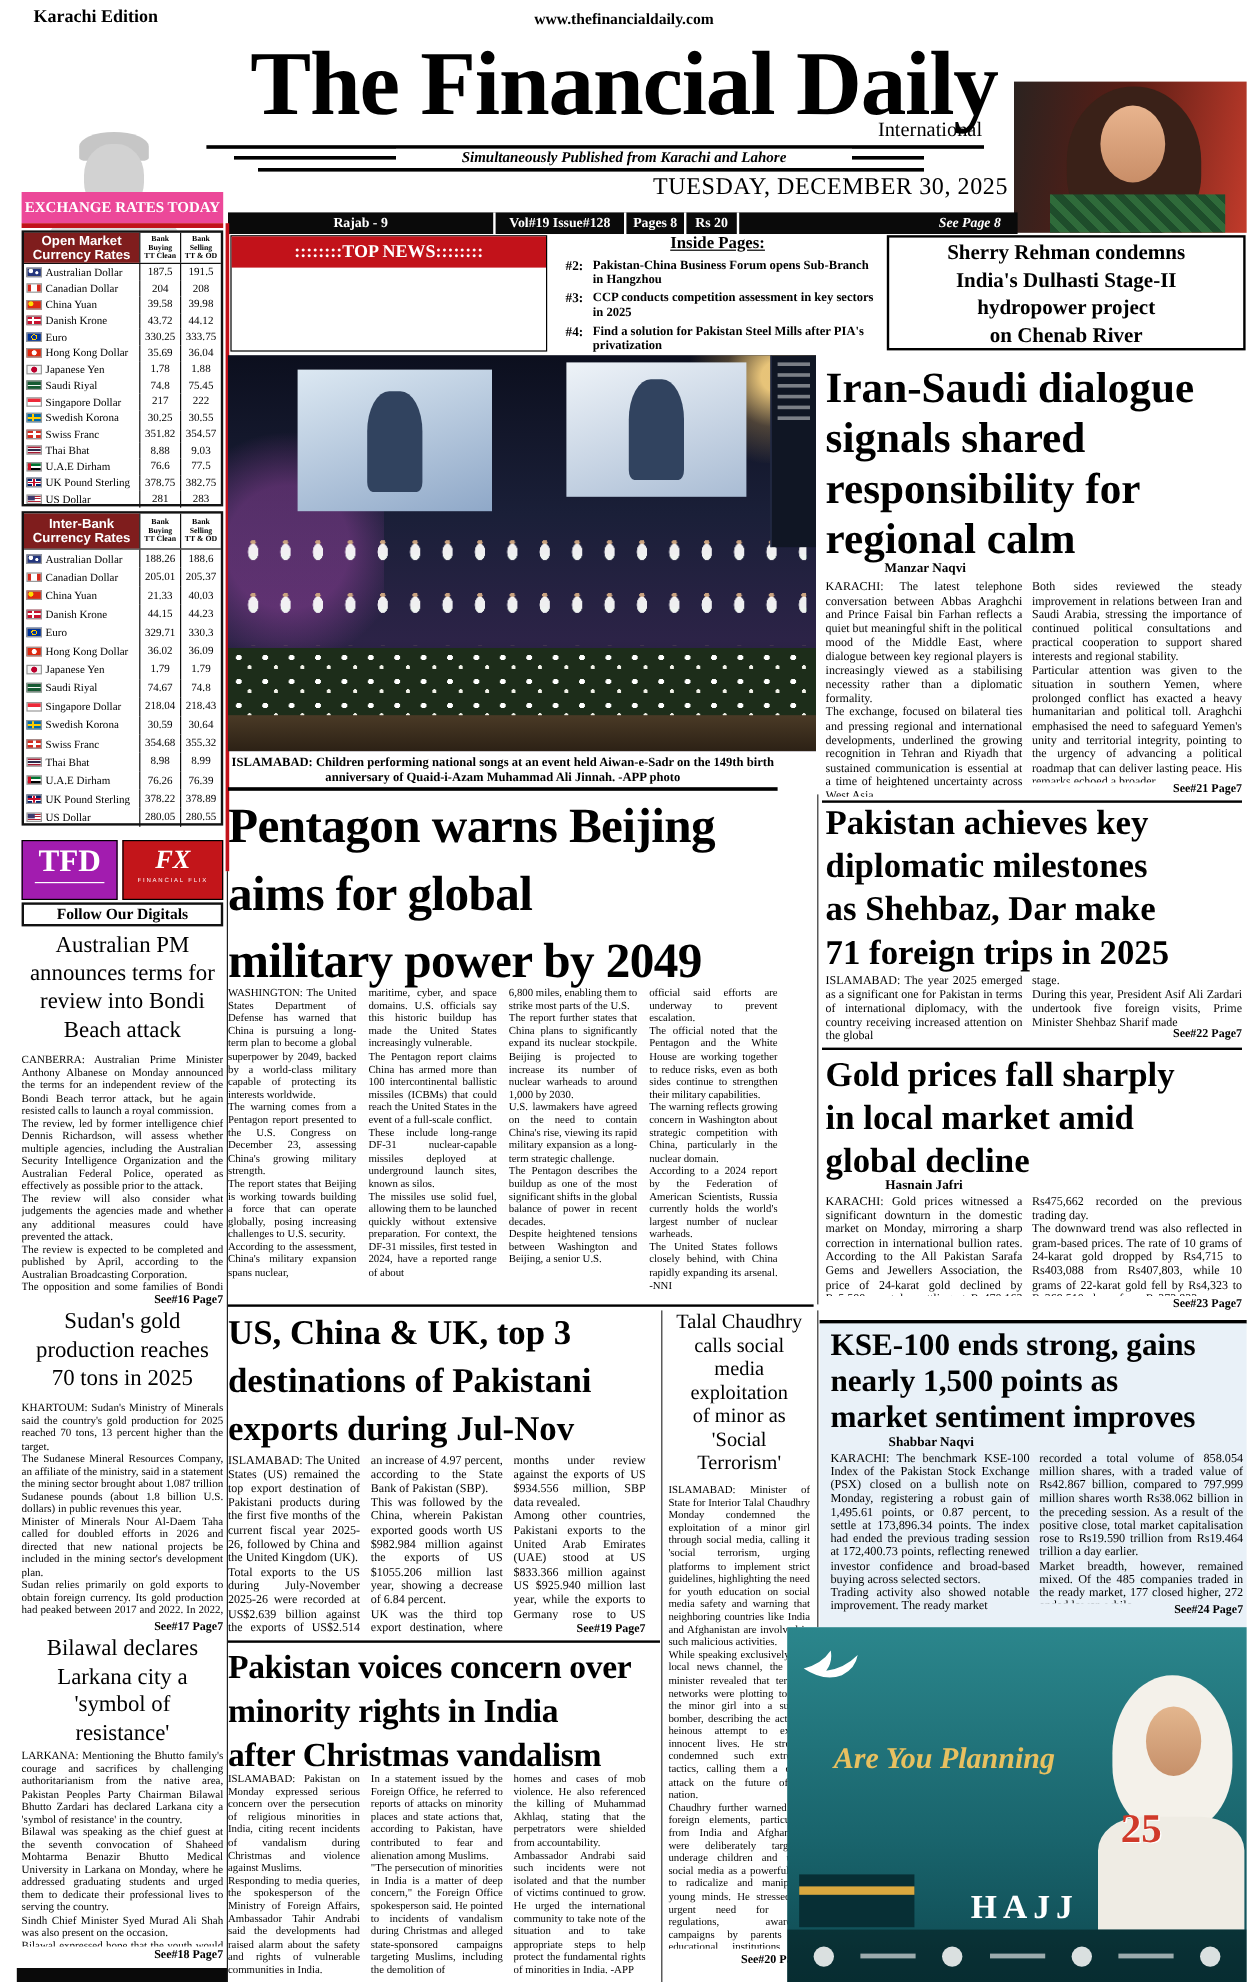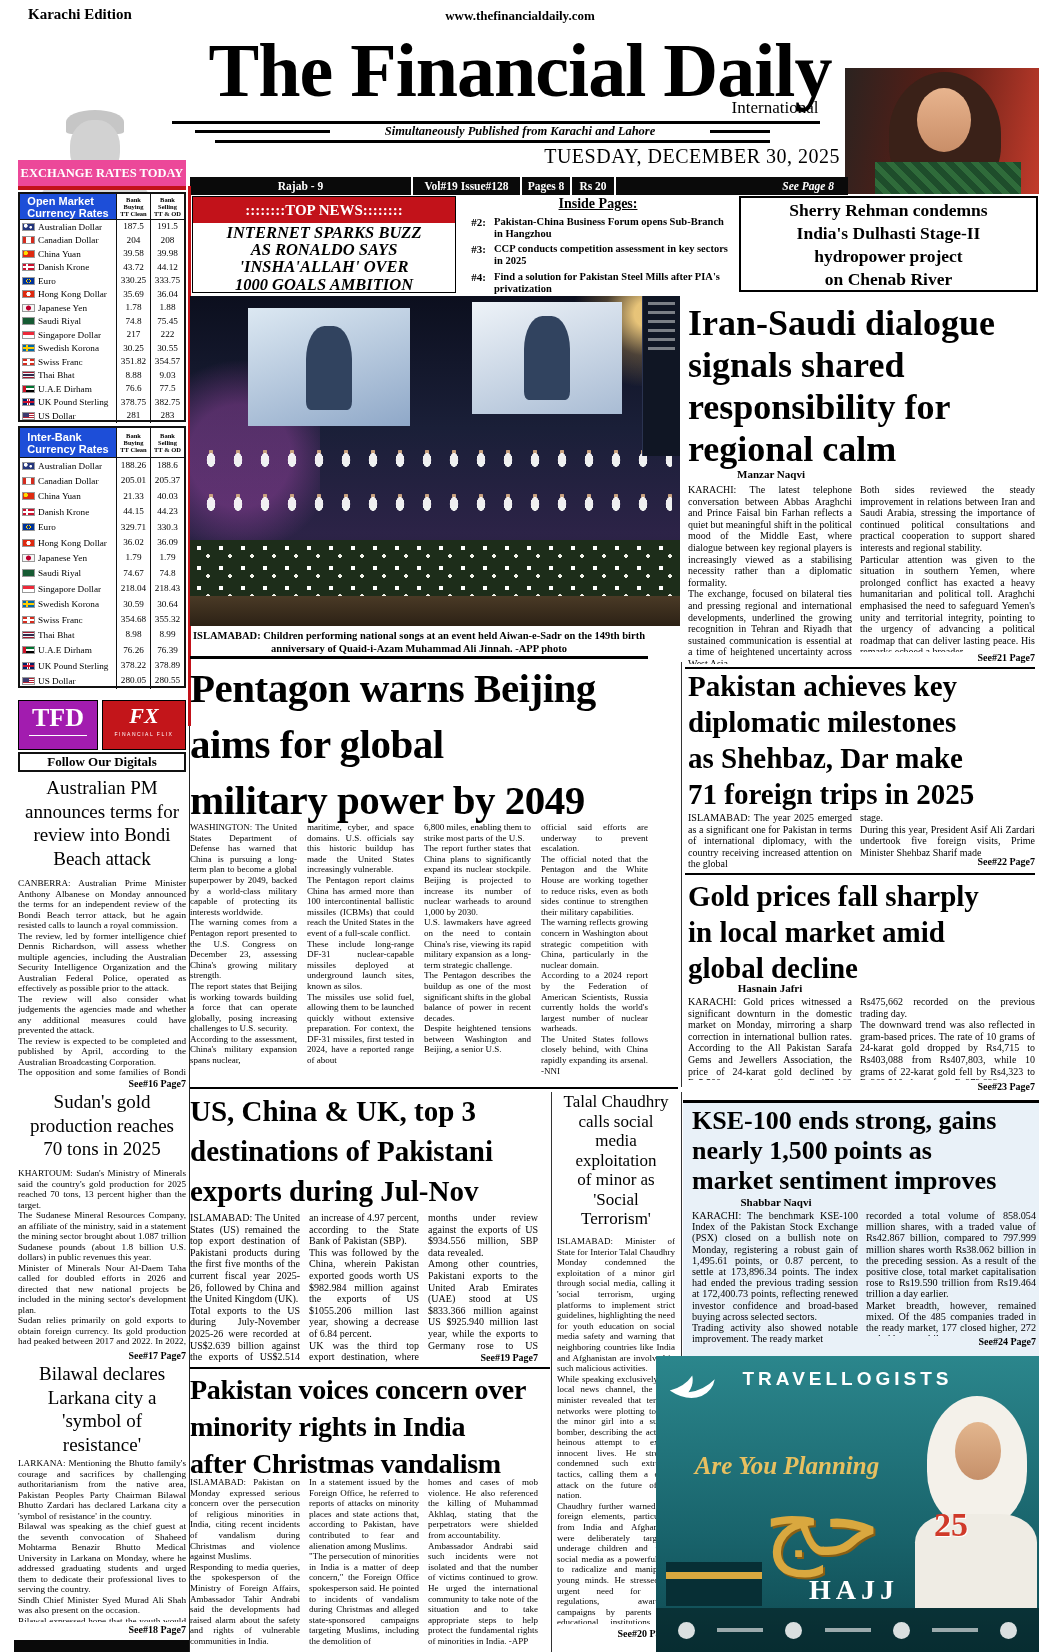--- a/index.html
+++ b/index.html
@@ -36,21 +36,21 @@
   .infobar .c1{width:223px}.infobar .c2{width:109px}.infobar .c3{width:50px}.infobar .c4{width:44px}
   .infobar .c5{flex:1;border-right:none;justify-content:flex-end;padding-right:14px;font-style:italic}
   
   .extitle{left:18px;top:160px;width:168px;height:26px;background:#ec4899;color:#fff;font-weight:bold;font-size:12.5px;text-align:center;line-height:26px}
   .exred{left:18px;top:186px;width:168px;height:4px;background:#c2121a}
   .xtable{left:18px;width:168px;border:2px solid #111;background:#fff}
   .xt1{top:192px;height:230px}
   .xt2{top:426px;height:262px}
   .xhead{display:flex;border-bottom:1px solid #111}
   .xt1 .xhead{height:26px}.xt2 .xhead{height:30px}
-  .xhead .xh1{width:96px;background:#1d4ed8;color:#fff;font-weight:bold;font-size:11px;line-height:12px;display:flex;align-items:center;justify-content:center;white-space:pre-line;font-family:"Liberation Sans",sans-serif}
+  .xhead .xh1{width:96px;background:#7f1d1d;color:#fff;font-weight:bold;font-size:11px;line-height:12px;display:flex;align-items:center;justify-content:center;text-align:center;white-space:pre-line;font-family:"Liberation Sans",sans-serif}
   .xhead .xh2,.xhead .xh3{width:34px;font-weight:bold;font-size:6.5px;line-height:7px;display:flex;align-items:center;justify-content:center;text-align:center;border-left:1px solid #111;white-space:pre-line}
   .xhead .xh3{flex:1}
   .xrow{display:flex;align-items:center}
   .xt1 .xrow{height:13.5px}.xt2 .xrow{height:15.4px}
   .xrow .xname{width:96px;padding-left:2px;font-size:9.2px;white-space:nowrap;overflow:hidden}
   .xrow .xbuy{width:34px;text-align:center;font-size:9.2px;border-left:1px solid #111;align-self:stretch;line-height:13.5px}
   .xt2 .xrow .xbuy{line-height:15.4px}
   .xrow .xsell{flex:1;text-align:center;font-size:9.2px;border-left:1px solid #111;align-self:stretch;line-height:13.5px}
   .xt2 .xrow .xsell{line-height:15.4px}
   .flag{display:inline-block;width:13px;height:8px;margin-right:3px;border:1px solid #999;vertical-align:-1px;background:#ccc}
@@ -421,24 +421,20 @@
 Sindh Chief Minister Syed Murad Ali Shah was also present on the occasion.
 Bilawal expressed hope that the youth would play a decisive role in shaping the future of Pakistan, saying they were the true hope of the nation.</div>
 <div class="abs sbbody see" style="top:1624px">See#18 Page7</div>
 
 <div class="abs sbbar"></div>
 <div class="abs redv"></div>
 <div class="abs blackv"></div>
 
 <div class="abs topnews">
   <div class="tnh">::::::::TOP NEWS::::::::</div>
-  <div class="tnb">INTERNET SPARKS BUZZ
-AS RONALDO SAYS
-'INSHA'ALLAH' OVER
-1000 GOALS AMBITION</div>
 </div>
 
 <div class="abs insidepages">
   <div class="ip-title">Inside Pages:</div>
   <div>
 
       <div class="ip-row">
         <span class="ip-num">#2:</span>
         <span class="ip-text">Pakistan-China Business Forum opens Sub-Branch in Hangzhou</span>
       </div>
@@ -593,28 +589,26 @@
 "The persecution of minorities in India is a matter of deep concern," the Foreign Office spokesperson said. He pointed to incidents of vandalism during Christmas and alleged state-sponsored campaigns targeting Muslims, including the demolition of</div>
 <div class="abs bt f9" style="left:428px;top:1477px;width:110px;height:175px">homes and cases of mob violence. He also referenced the killing of Muhammad Akhlaq, stating that the perpetrators were shielded from accountability.
 Ambassador Andrabi said such incidents were not isolated and that the number of victims continued to grow. He urged the international community to take note of the situation and to take appropriate steps to help protect the fundamental rights of minorities in India. -APP</div>
 
 <div class="abs ad">
   <span class="ad-dove">
     <svg width="60" height="38" viewBox="0 0 64 40">
         <path d="M4 30 Q20 26 28 14 Q30 24 24 32 Q40 30 52 18 Q50 30 38 36 Q22 42 4 30Z" fill="#ffffff"></path>
       </svg>
   </span>
-  <div class="ad-brand">TRAVELLOGISTS</div>
   <div class="ad-woman">
       <span class="hijab"></span>
       <span class="face"></span>
       <span class="robe"></span>
     </div>
   <div class="ad-script">Are You Planning</div>
-  <div class="ad-arabic">حج</div>
   <div class="ad-year">25</div>
   <div class="ad-hajj">HAJJ</div>
   <div class="ad-kaaba"></div>
   <div class="ad-strip">
       <i></i>
       <b></b>
       <i></i>
       <b></b>
       <i></i>
       <b></b>

